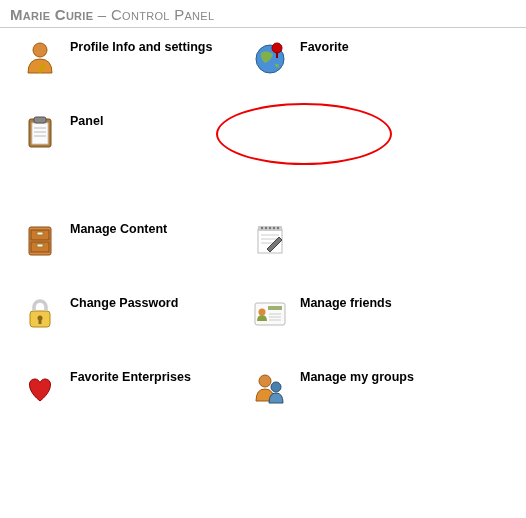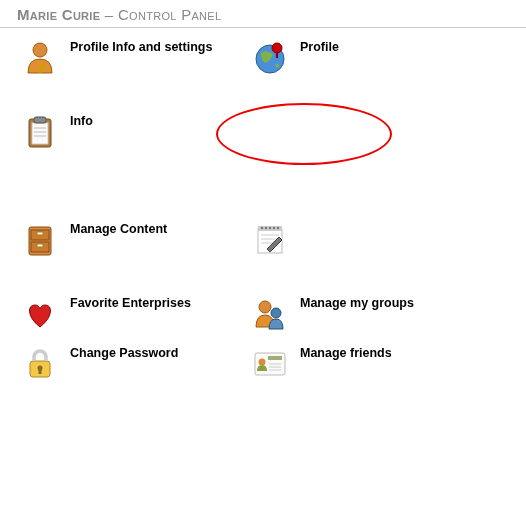--- a/index.html
+++ b/index.html
@@ -4,21 +4,21 @@
 <style>
   * { box-sizing: border-box; }
   body {
     margin: 0;
     padding: 0;
     font-family: Arial, Helvetica, sans-serif;
     background: #fff;
     width: 526px;
   }
   .header {
-    padding: 6px 10px 4px 17px;
+    padding: 6px 10px 4px 10px;
     border-bottom: 1px solid #ccc;
     color: #888;
     font-size: 15px;
     letter-spacing: 0.02em;
   }
   .header .caps { font-variant: small-caps; }
   .grid {
     position: relative;
     padding: 10px 10px 20px 20px;
   }
@@ -80,37 +80,37 @@
     <div class="cell">
       <span class="ico">
         <svg width="38" height="38" viewBox="0 0 38 38">
           <circle cx="19" cy="20" r="14" fill="#4a90d9" stroke="#2a5e8a" stroke-width="1"></circle>
           <path d="M10 14 Q15 10 22 15 Q20 22 14 24 Q9 20 10 14" fill="#7fb04c"></path>
           <path d="M24 25 Q28 24 28 28 Q25 30 24 25" fill="#7fb04c"></path>
           <circle cx="26" cy="9" r="5" fill="#cc0000" stroke="#8a0000"></circle>
           <rect x="25" y="13" width="2" height="6" fill="#8a0000"></rect>
         </svg>
       </span>
-      <span class="lbl">Profile</span>
+      <span class="lbl">Favorite</span>
     </div>
   </div>
 
   <div class="row">
     <div class="cell">
       <span class="ico">
         <svg width="38" height="38" viewBox="0 0 38 38">
           <rect x="8" y="6" width="22" height="28" rx="2" fill="#b07a3a" stroke="#7a4e1a"></rect>
           <rect x="11" y="10" width="16" height="21" fill="#fafafa" stroke="#ccc"></rect>
           <rect x="13" y="4" width="12" height="6" rx="2" fill="#888" stroke="#555"></rect>
           <line x1="13" y1="15" x2="25" y2="15" stroke="#bbb"></line>
           <line x1="13" y1="19" x2="25" y2="19" stroke="#bbb"></line>
           <line x1="13" y1="23" x2="25" y2="23" stroke="#bbb"></line>
         </svg>
       </span>
-      <span class="lbl">Info</span>
+      <span class="lbl">Panel</span>
     </div>
   </div>
 
   <div class="row">
   </div>
 
   <div class="row">
     <div class="cell">
       <span class="ico">
         <svg width="38" height="38" viewBox="0 0 38 38">
@@ -135,42 +135,20 @@
             <circle cx="27" cy="7" r="1.2" fill="#777"></circle>
           <line x1="10" y1="14" x2="28" y2="14" stroke="#ccc"></line>
           <line x1="10" y1="18" x2="28" y2="18" stroke="#ccc"></line>
           <line x1="10" y1="22" x2="28" y2="22" stroke="#ccc"></line>
           <path d="M16 28 L28 16 L31 19 L19 31 Z" fill="#777" stroke="#444"></path>
         </svg>
       </span>
     </div>
   </div>
 
-  <div class="row" style="margin-bottom:10px;">
-    <div class="cell">
-      <span class="ico">
-        <svg width="38" height="38" viewBox="0 0 38 38">
-          <path d="M19 32 C 6 22 6 10 14 10 C 18 10 19 14 19 14 C 19 14 20 10 24 10 C 32 10 32 22 19 32 Z" fill="#d62020" stroke="#9a0000" stroke-width="1"></path>
-        </svg>
-      </span>
-      <span class="lbl">Favorite Enterprises</span>
-    </div>
-    <div class="cell">
-      <span class="ico">
-        <svg width="38" height="38" viewBox="0 0 38 38">
-          <circle cx="14" cy="12" r="6" fill="#d98a3a" stroke="#a05a12"></circle>
-          <path d="M5 32 Q5 20 14 20 Q23 20 23 32 Z" fill="#e0902f" stroke="#a05a12"></path>
-          <circle cx="25" cy="18" r="5" fill="#4a80b0" stroke="#2a5070"></circle>
-          <path d="M18 34 Q18 24 25 24 Q32 24 32 34 Z" fill="#5a90c0" stroke="#2a5070"></path>
-        </svg>
-      </span>
-      <span class="lbl">Manage my groups</span>
-    </div>
-  </div>
-
   <div class="row">
     <div class="cell">
       <span class="ico">
         <svg width="38" height="38" viewBox="0 0 38 38">
           <rect x="9" y="16" width="20" height="16" rx="3" fill="#f2c84b" stroke="#b08a1a"></rect>
           <path d="M13 16 V12 a6 6 0 0 1 12 0 V16" fill="none" stroke="#ccc" stroke-width="3.5"></path>
           <circle cx="19" cy="23" r="2.5" fill="#8a6a1a"></circle>
           <rect x="17.5" y="24" width="3" height="5" fill="#8a6a1a"></rect>
         </svg>
       </span>
@@ -185,13 +163,35 @@
           <path d="M6 26 Q6 20 11 20 Q16 20 16 26" fill="#8aa040"></path>
           <line x1="18" y1="19" x2="30" y2="19" stroke="#ccc"></line>
           <line x1="18" y1="22" x2="30" y2="22" stroke="#ccc"></line>
           <line x1="18" y1="25" x2="30" y2="25" stroke="#ccc"></line>
         </svg>
       </span>
       <span class="lbl">Manage friends</span>
     </div>
   </div>
 
+  <div class="row" style="margin-bottom:10px;">
+    <div class="cell">
+      <span class="ico">
+        <svg width="38" height="38" viewBox="0 0 38 38">
+          <path d="M19 32 C 6 22 6 10 14 10 C 18 10 19 14 19 14 C 19 14 20 10 24 10 C 32 10 32 22 19 32 Z" fill="#d62020" stroke="#9a0000" stroke-width="1"></path>
+        </svg>
+      </span>
+      <span class="lbl">Favorite Enterprises</span>
+    </div>
+    <div class="cell">
+      <span class="ico">
+        <svg width="38" height="38" viewBox="0 0 38 38">
+          <circle cx="14" cy="12" r="6" fill="#d98a3a" stroke="#a05a12"></circle>
+          <path d="M5 32 Q5 20 14 20 Q23 20 23 32 Z" fill="#e0902f" stroke="#a05a12"></path>
+          <circle cx="25" cy="18" r="5" fill="#4a80b0" stroke="#2a5070"></circle>
+          <path d="M18 34 Q18 24 25 24 Q32 24 32 34 Z" fill="#5a90c0" stroke="#2a5070"></path>
+        </svg>
+      </span>
+      <span class="lbl">Manage my groups</span>
+    </div>
+  </div>
+
 </div>
 
 </body></html>

